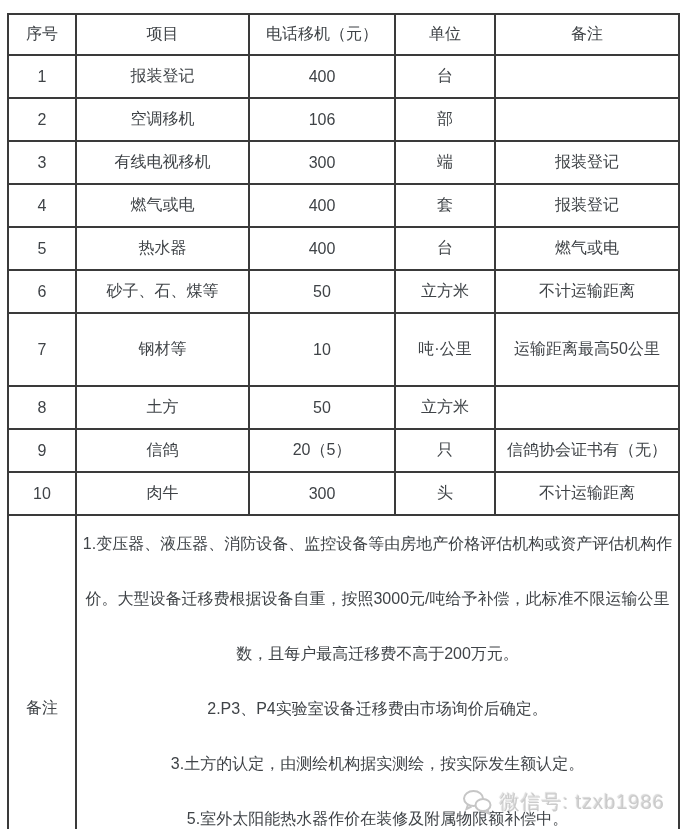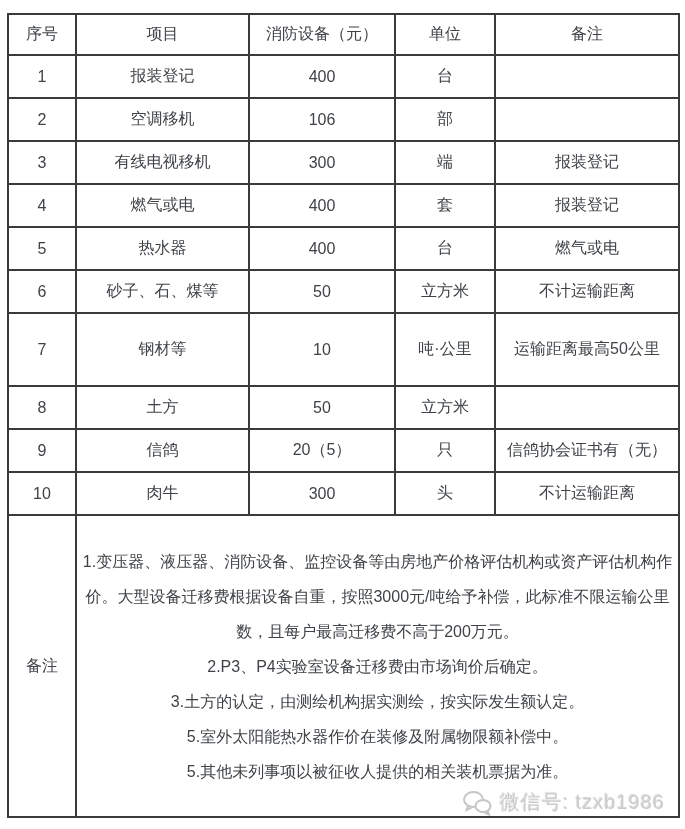--- a/index.html
+++ b/index.html
@@ -40,29 +40,28 @@
   tr.data-row { height: 43px; }
   tr.data-row.tall { height: 73px; }
   tr.footer-row { height: 302px; }
   td.notes-cell {
     text-align: left;
     vertical-align: middle;
     padding: 6px 10px 6px 13px;
   }
   td.notes-cell p {
     margin: 0;
-    line-height: 35px;
+    line-height: 55px;
     font-size: 16px;
   }
   .watermark {
     position: absolute;
     right: 20px;
     bottom: 13px;
     display: flex;
-    align-items: center;
     gap: 8px;
     color: #cbcbcb;
     font-size: 20px;
     letter-spacing: 1px;
     text-shadow: 1px 1px 1px rgba(255,255,255,0.95), -1px -1px 1px rgba(90,90,90,0.25);
     user-select: none;
   }
   .watermark svg { display: block; }
 </style>
 </head>
@@ -75,21 +74,21 @@
       <col style="width:68px">
       <col style="width:173px">
       <col style="width:146px">
       <col style="width:100px">
       <col style="width:184px">
     </colgroup>
     <thead>
       <tr class="header-row">
         <th>序号</th>
         <th>项目</th>
-        <th>消防设备（元）</th>
+        <th>电话移机（元）</th>
         <th>单位</th>
         <th>备注</th>
       </tr>
     </thead>
     <tbody>
       <tr class="data-row">
         <td>1</td>
         <td>报装登记</td>
         <td>400</td>
         <td>台</td>

